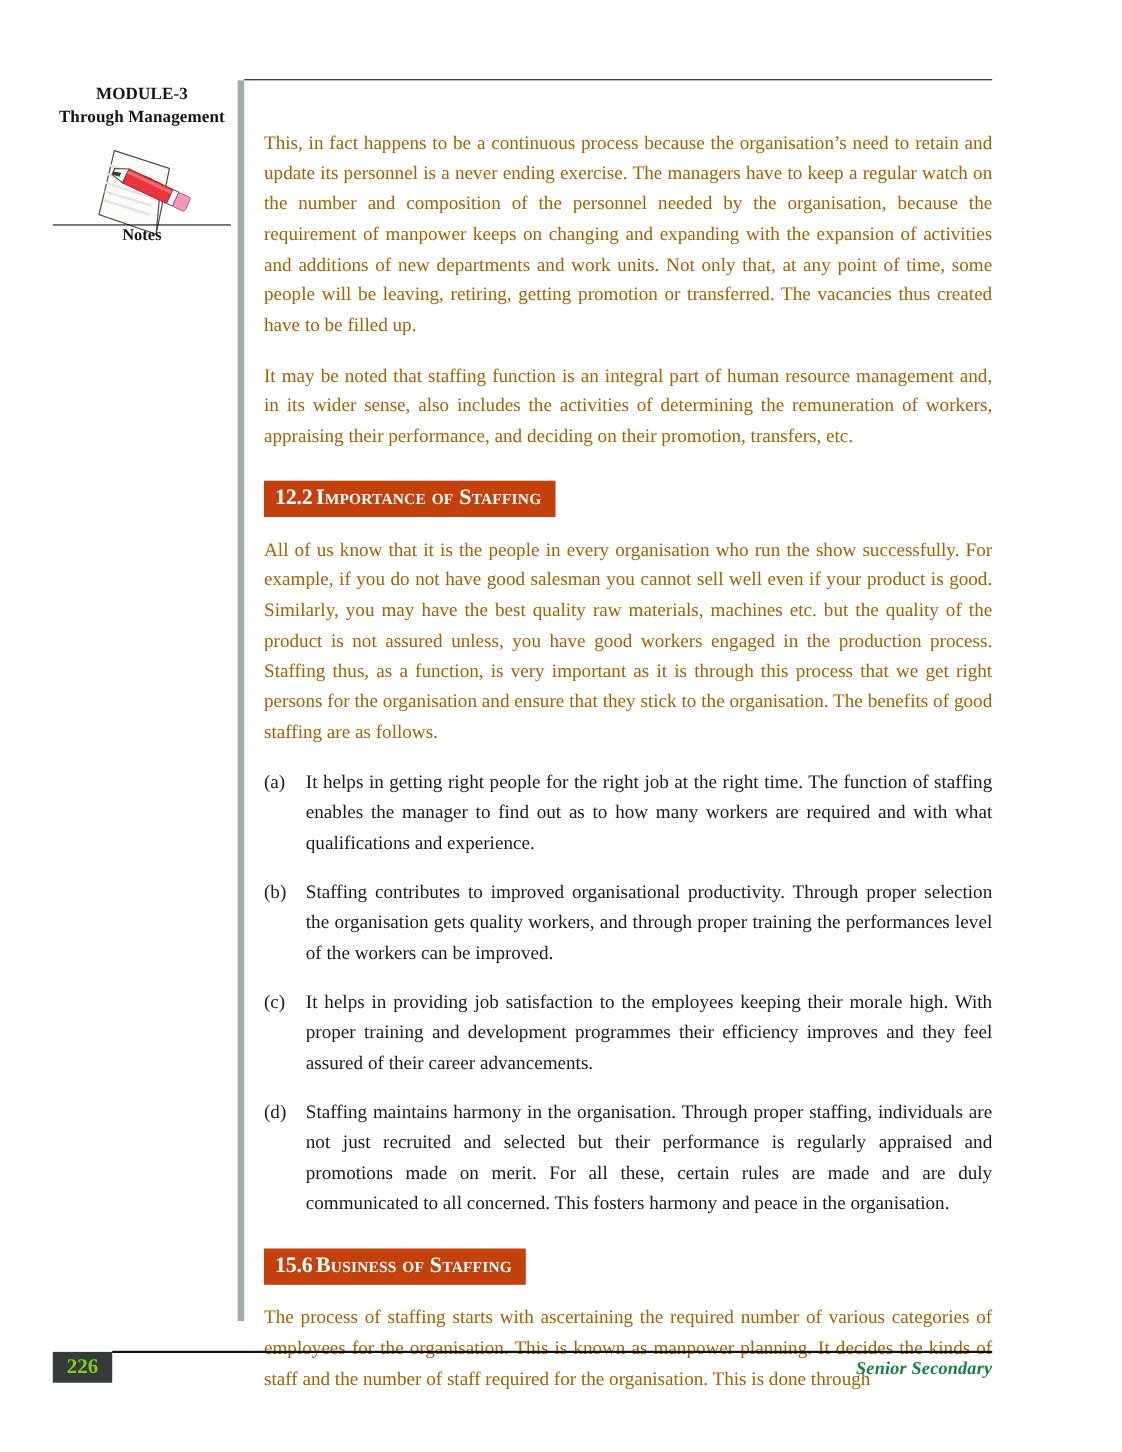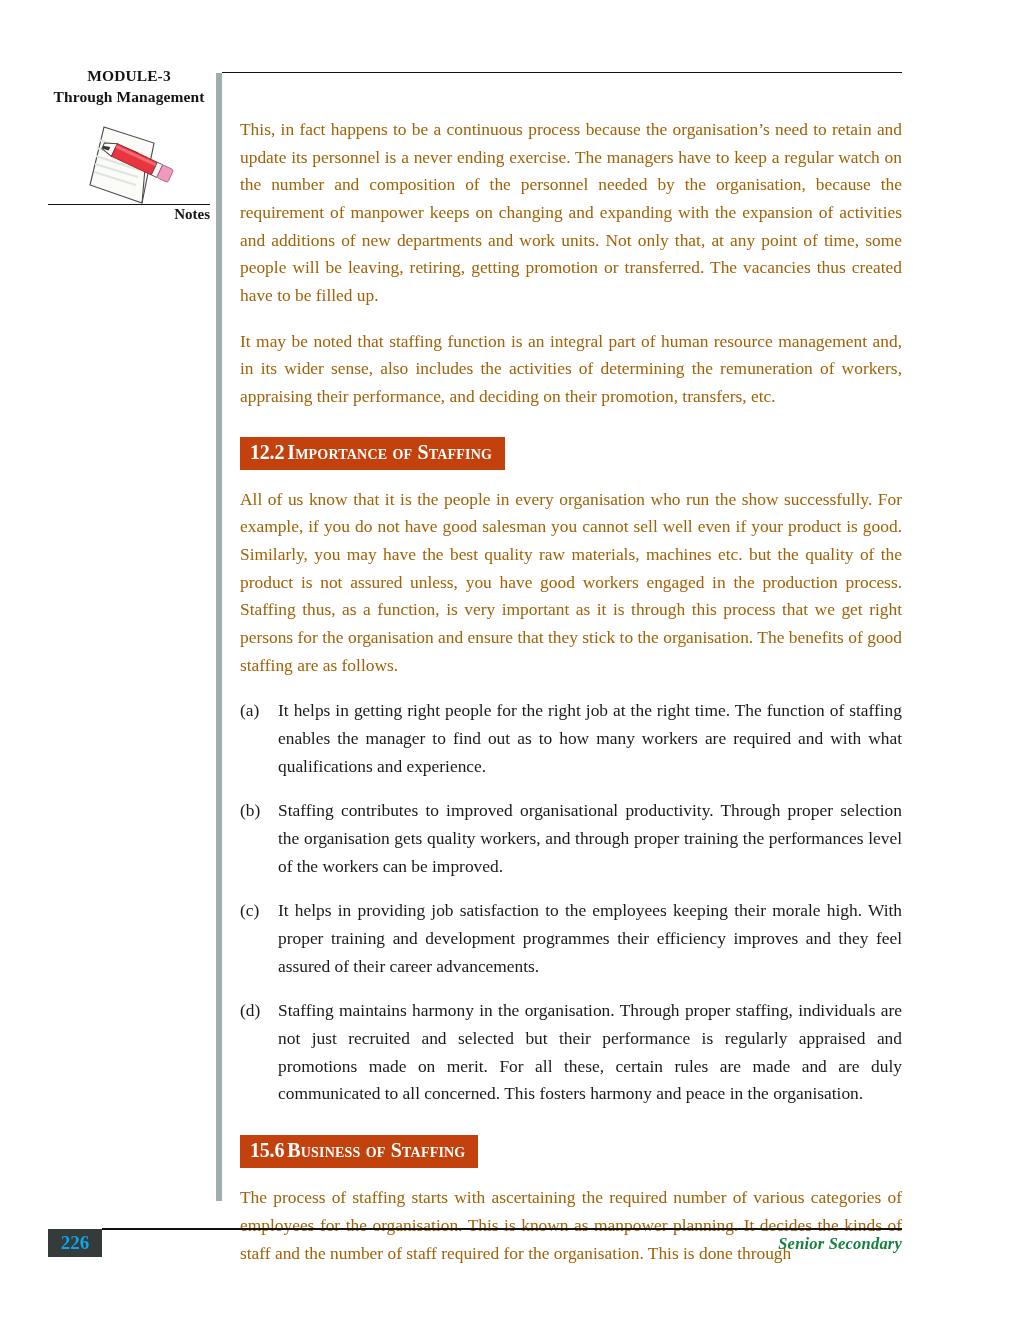--- a/index.html
+++ b/index.html
@@ -21,21 +21,21 @@
     position: absolute;
     inset: 0;
     width: 1020px;
     height: 1320px;
   }
 
   
   .sidebar {
     position: absolute;
     left: 48px;
-    top: 66px;
+    top: 76px;
     width: 162px;
     text-align: center;
   }
   .module-title {
     font-weight: bold;
     font-size: 15.5px;
     line-height: 1.33;
     letter-spacing: 0.1px;
     color: #141414;
   }
@@ -60,21 +60,21 @@
     top: 204px;
     width: 162px;
     height: 0;
     border-top: 1.6px solid #111;
   }
   .notes-label {
     position: absolute;
     left: 48px;
     top: 206px;
     width: 162px;
-    text-align: right;
+    text-align: center;
     font-weight: bold;
     font-size: 15px;
     color: #141414;
   }
 
   
   .vbar {
     position: absolute;
     left: 216px;
     top: 73px;
@@ -168,21 +168,21 @@
     height: 0;
     border-top: 2px solid #111;
   }
   .page-number-box {
     position: absolute;
     left: 48px;
     top: 1229px;
     width: 54px;
     height: 28px;
     background: #353a3b;
-    color: #0ea5e9;
+    color: #84cc16;
     font-size: 19px;
     font-weight: bold;
     display: flex;
     align-items: center;
     justify-content: center;
   }
   .footer-right {
     position: absolute;
     right: 118px;
     top: 1234px;

